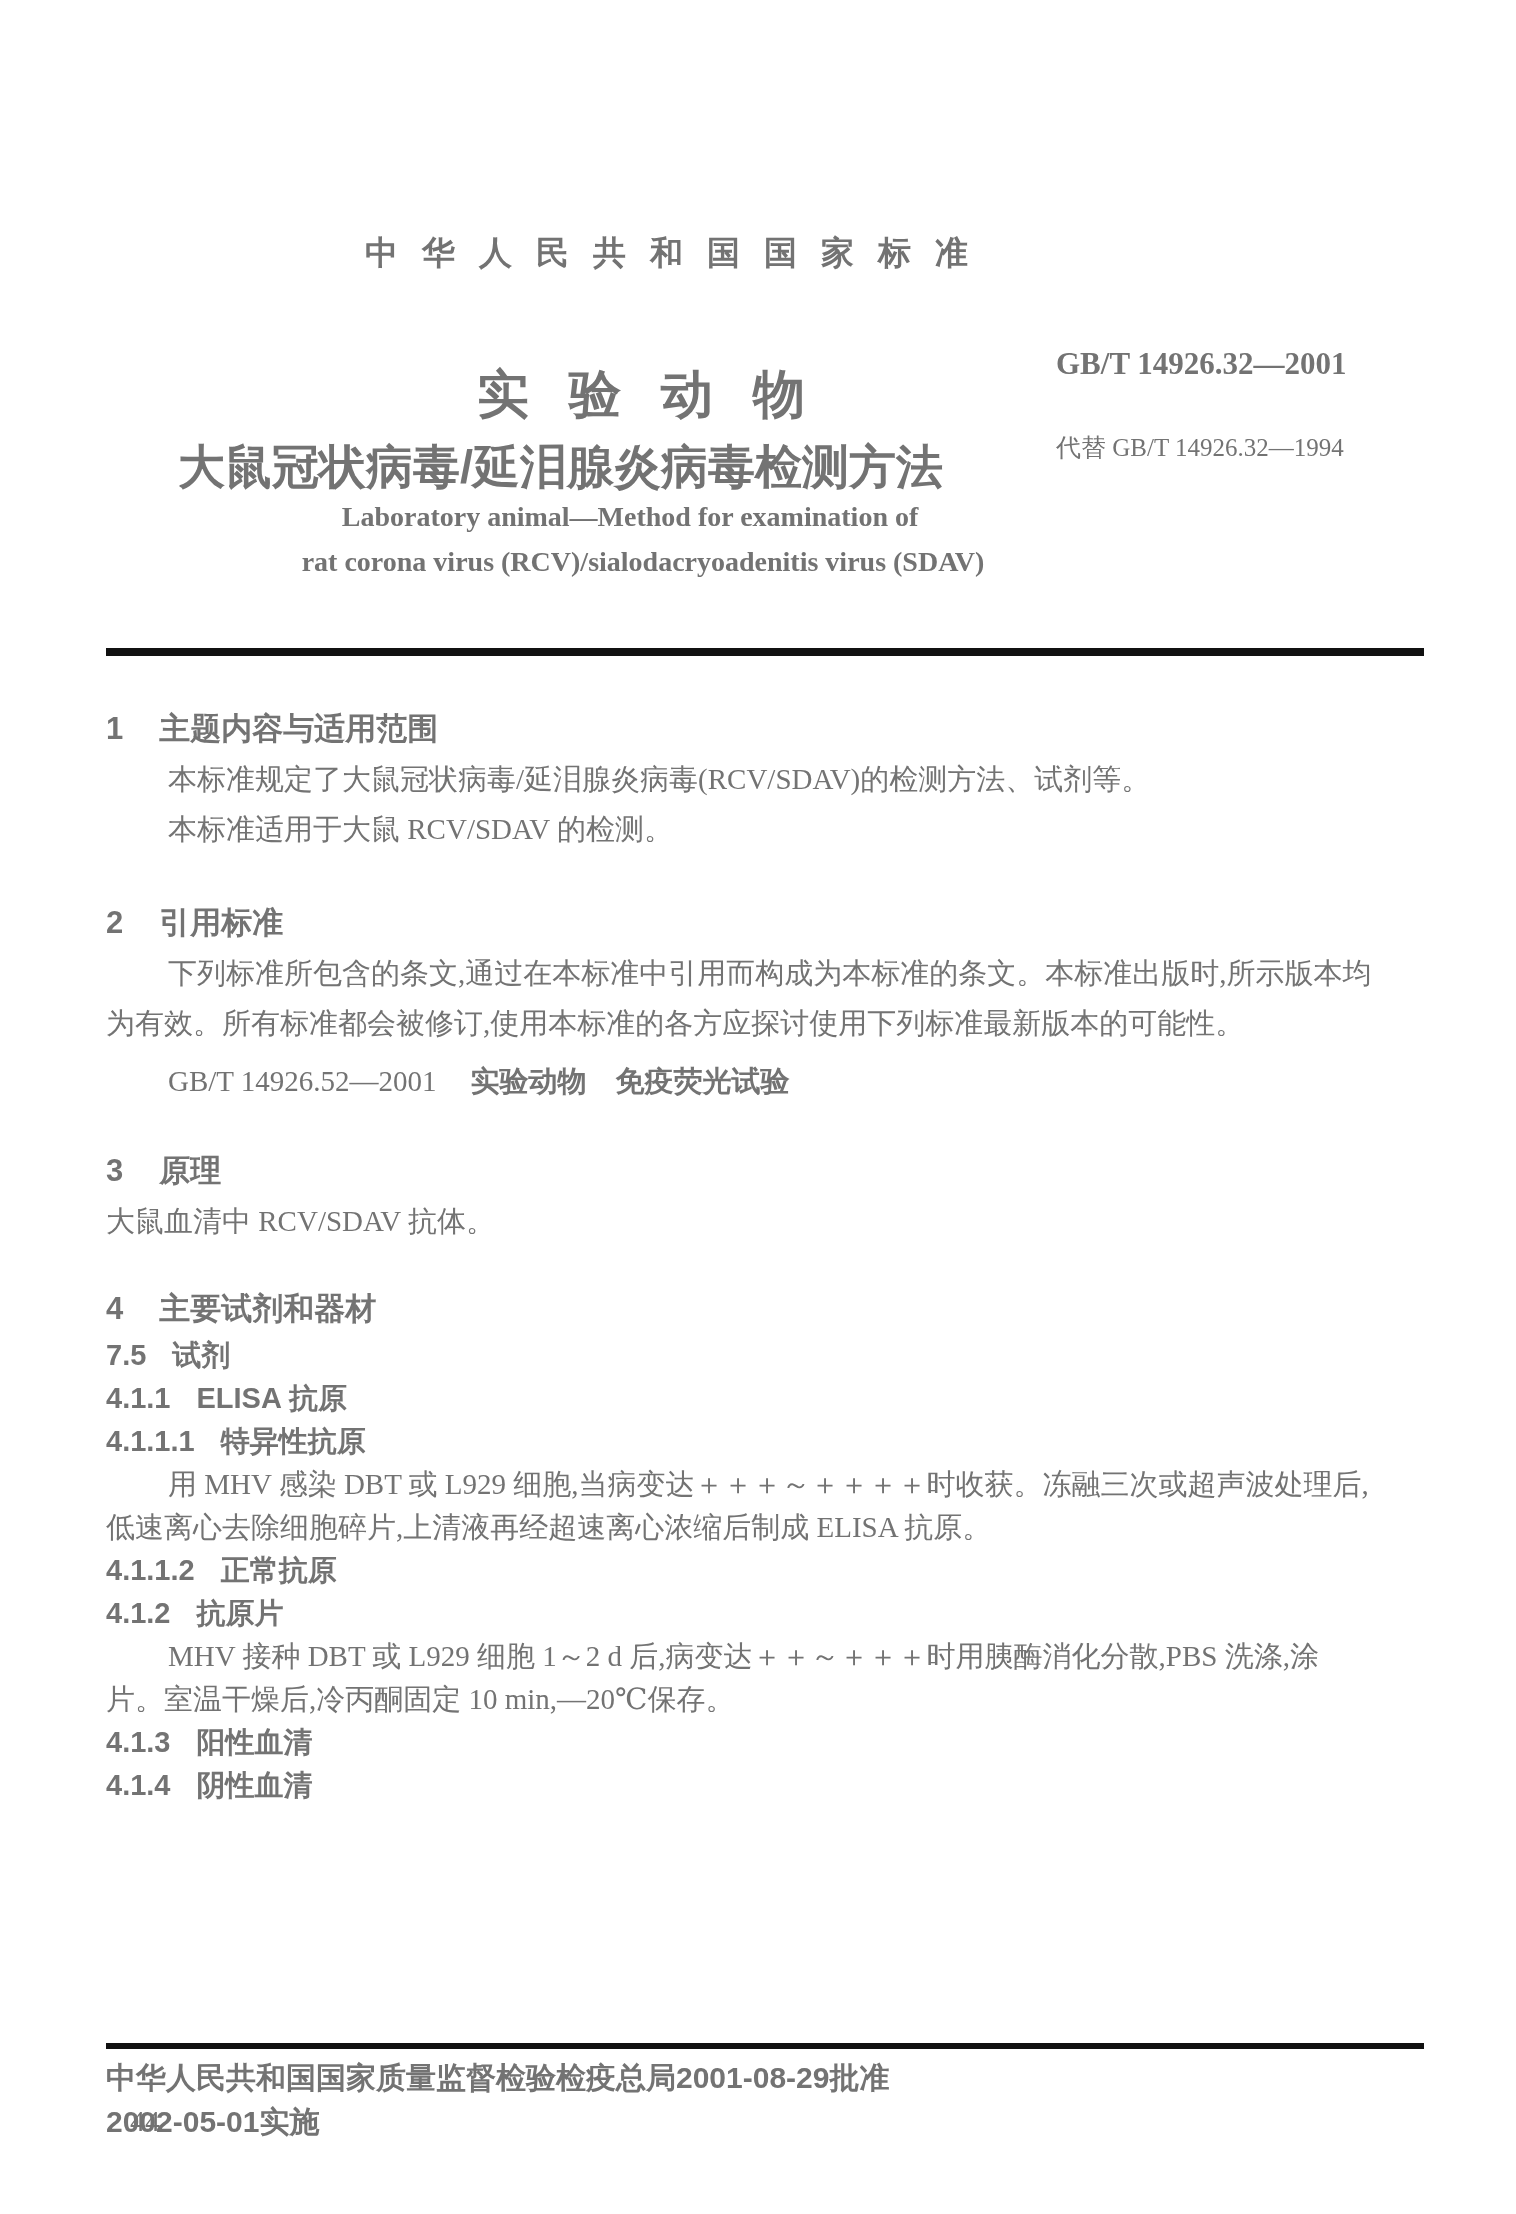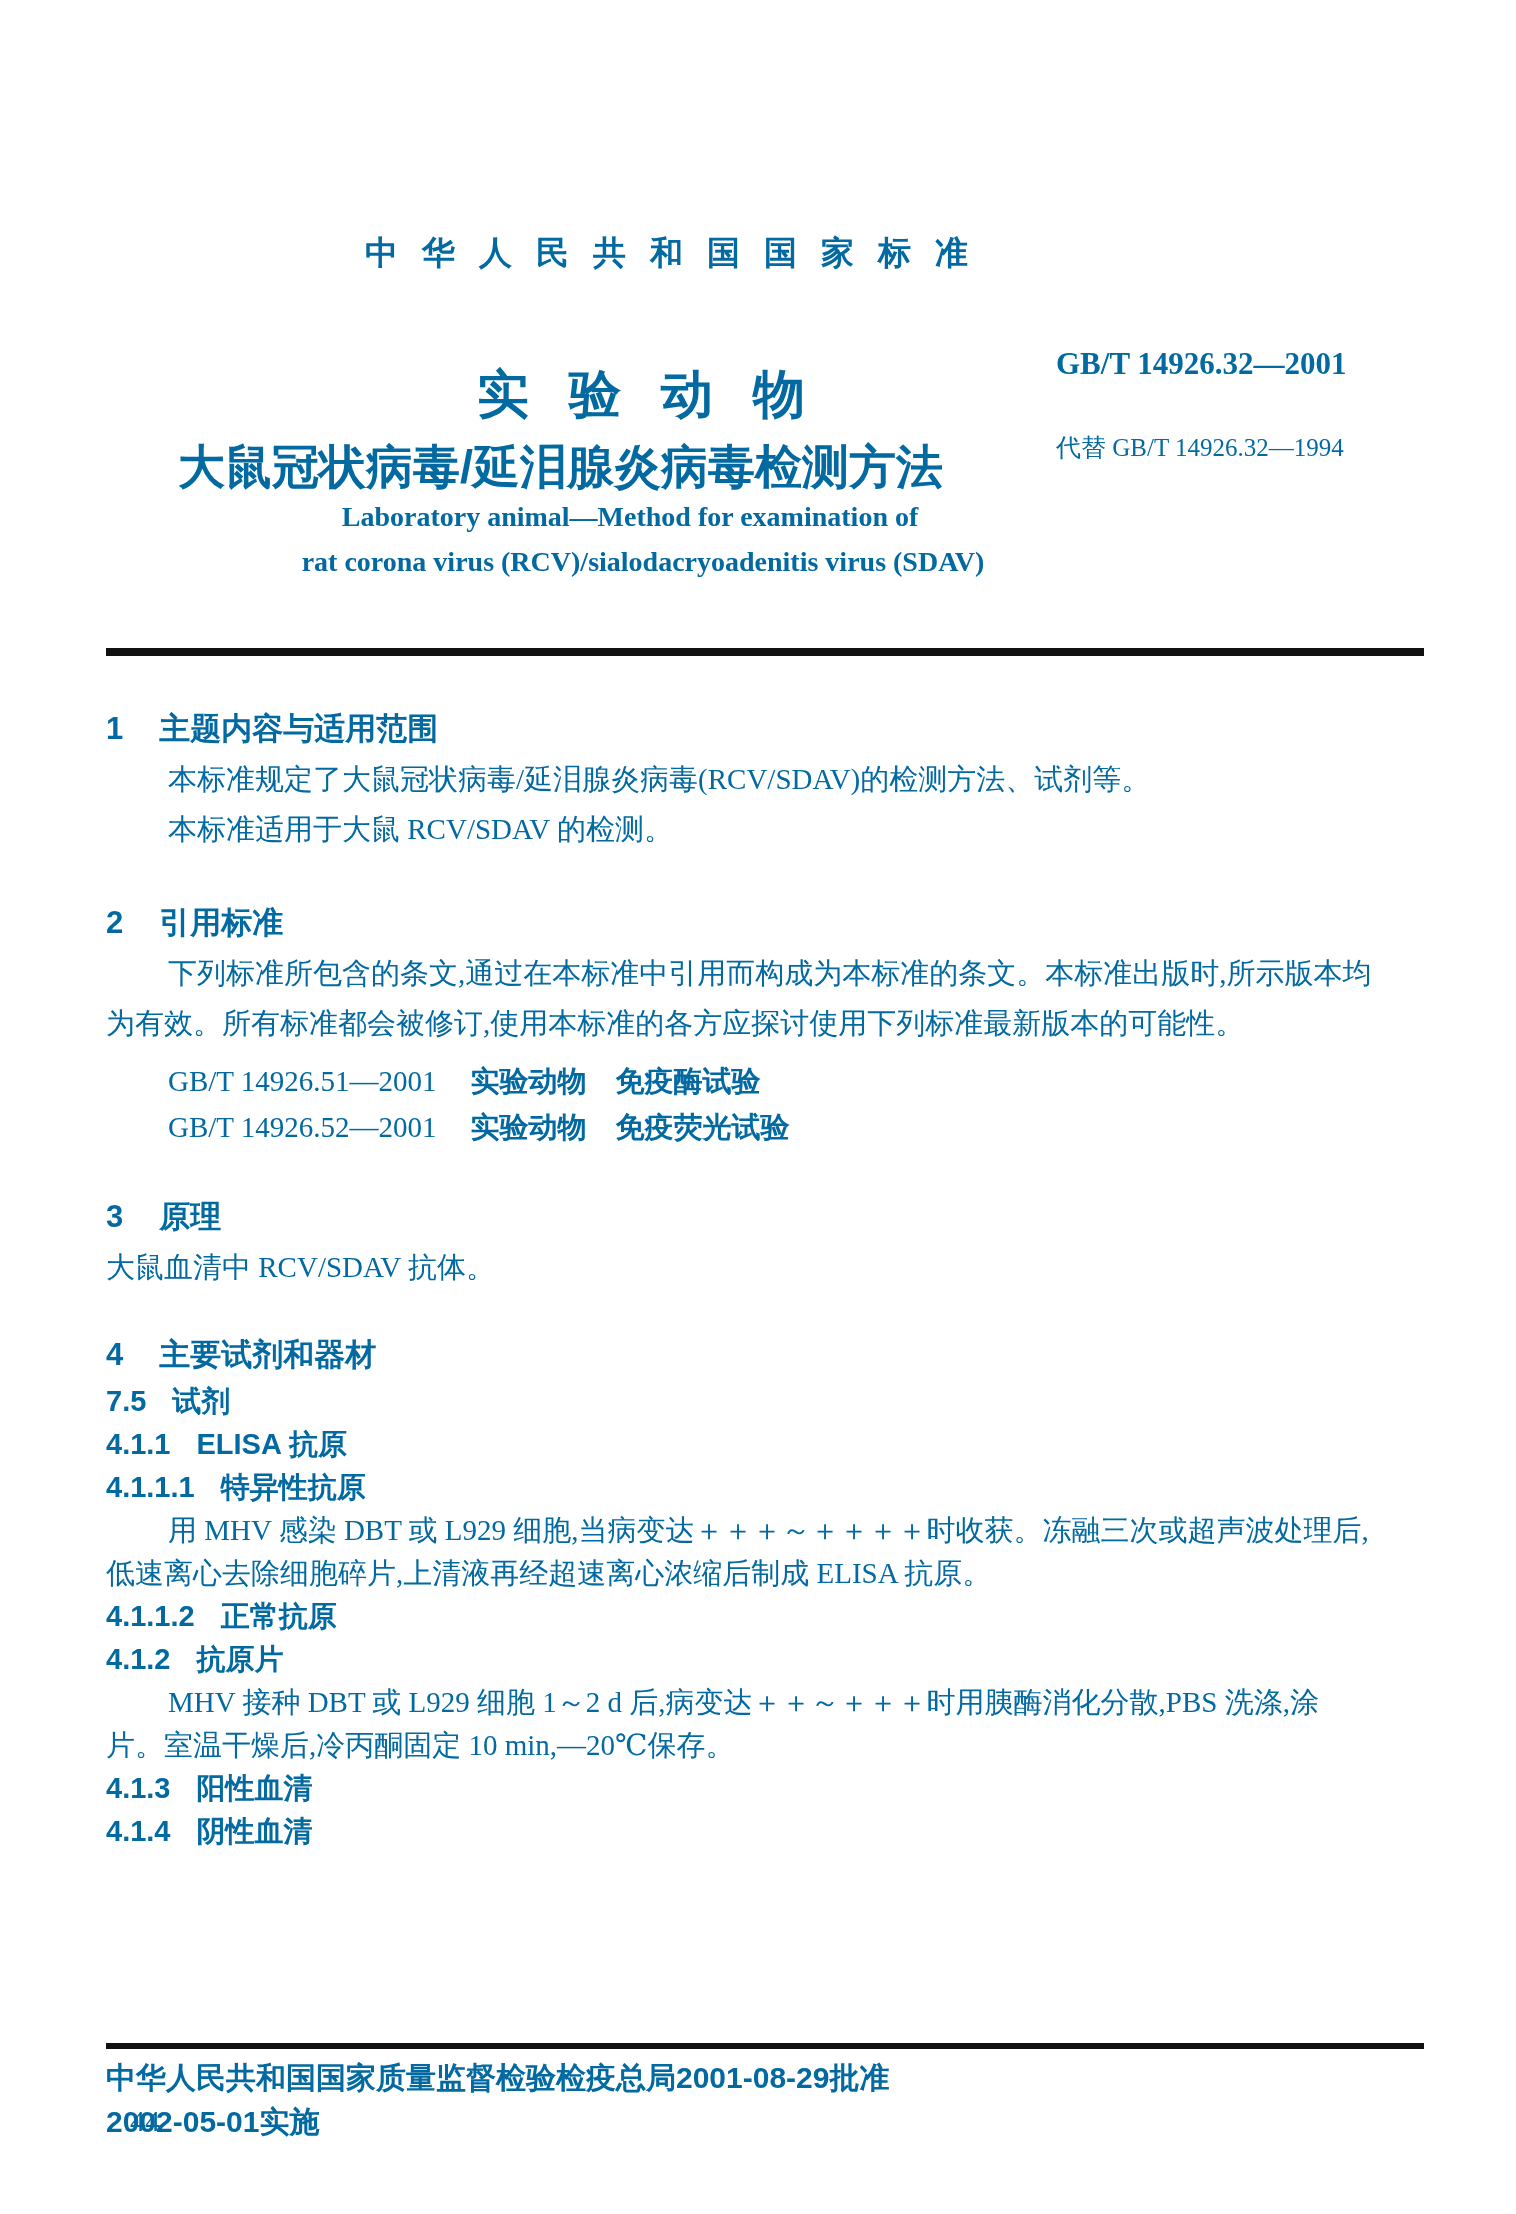--- a/index.html
+++ b/index.html
@@ -1,20 +1,20 @@
 <!DOCTYPE html>
 <html><head>
 <meta charset="utf-8">
 <style>
   html,body{margin:0;padding:0;background:#777;}
   .page{
     position:relative;
     width:1516px;height:2214px;
     background:#ffffff;
-    color:#0369a1;
+    color:#737373;
     font-family:"Liberation Serif","DejaVu Serif",serif;
     overflow:hidden;
   }
   
   .header{position:absolute;top:0;left:0;width:100%;height:656px;}
   .org-line{
     position:absolute;top:231px;left:365px;
     font-family:"Liberation Sans","DejaVu Sans",sans-serif;
     font-weight:700;font-size:33px;letter-spacing:24px;white-space:nowrap;
   }
@@ -123,21 +123,20 @@
       </section>
       <section class="section sec2">
         <div class="h1">
           <span class="hnum">2</span>
           <span class="hlabel">引用标准</span>
         </div>
         <div class="para">
           <div class="pline indent">下列标准所包含的条文,通过在本标准中引用而构成为本标准的条文。本标准出版时,所示版本均</div>
           <div class="pline">为有效。所有标准都会被修订,使用本标准的各方应探讨使用下列标准最新版本的可能性。</div>
         </div>
-        <div class="ref"><span class="refno">GB/T 14926.51—2001</span><span class="refname">实验动物　免疫酶试验</span></div>
         <div class="ref"><span class="refno">GB/T 14926.52—2001</span><span class="refname">实验动物　免疫荧光试验</span></div>
       </section>
       <section class="section sec3">
         <div class="h1">
           <span class="hnum">3</span>
           <span class="hlabel">原理</span>
         </div>
         <div class="para">
           <div class="pline">大鼠血清中 RCV/SDAV 抗体。</div>
         </div>

